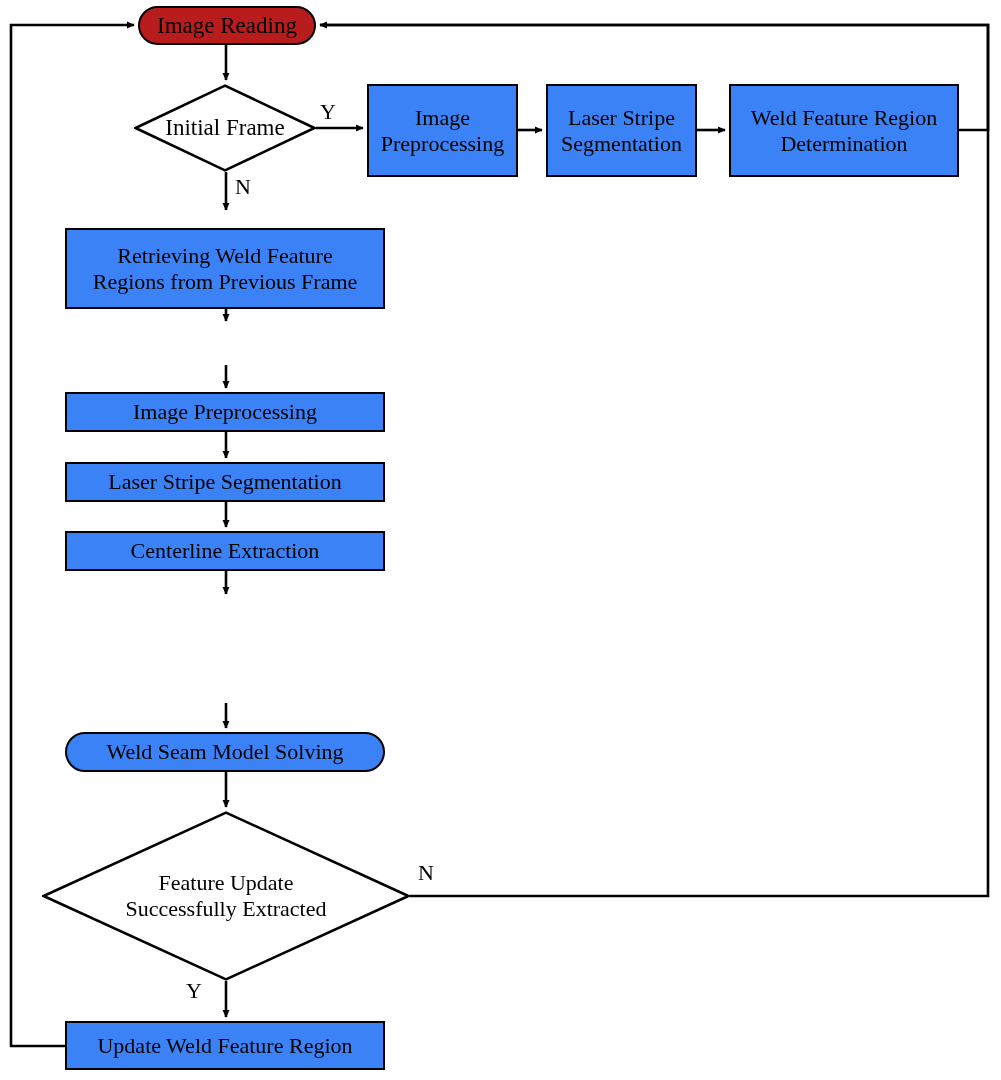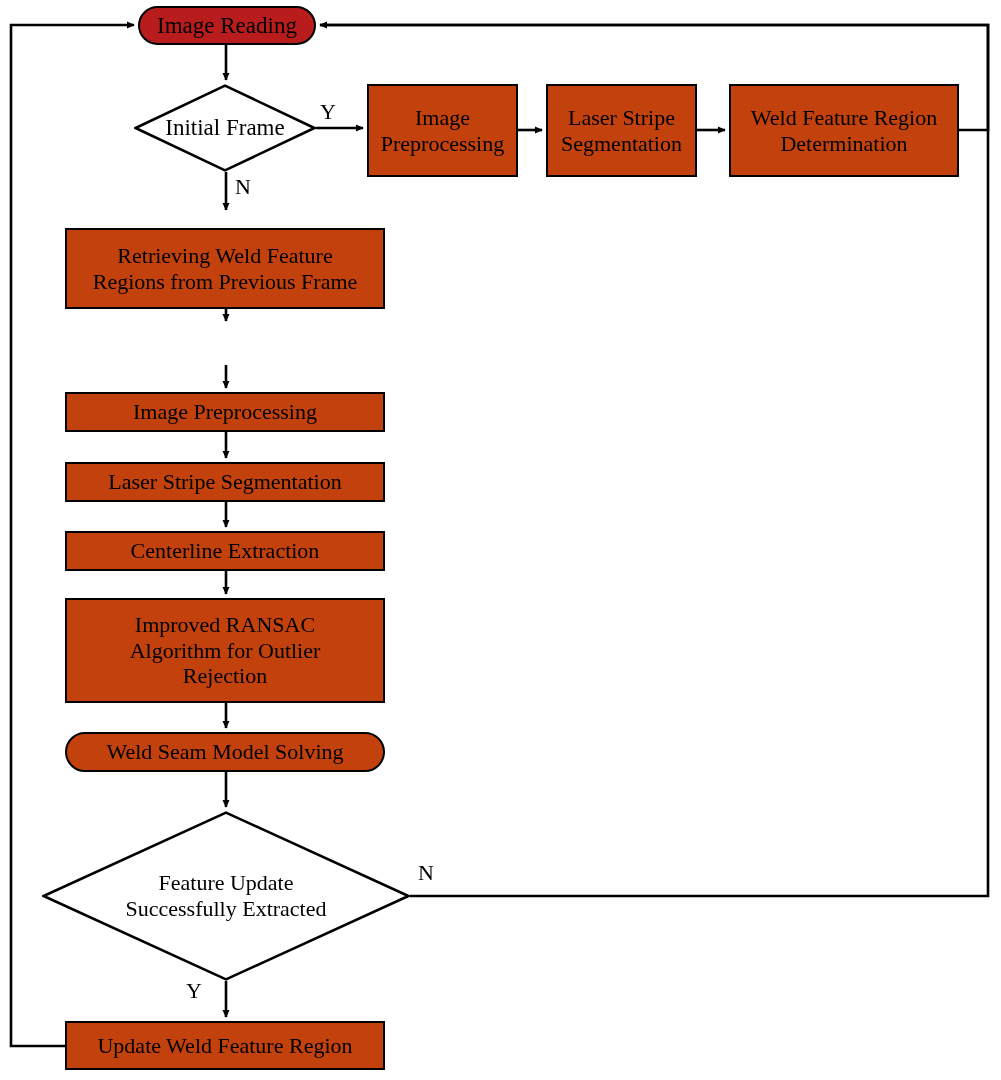--- a/index.html
+++ b/index.html
@@ -32,21 +32,21 @@
     box-sizing: border-box;
     display: flex;
     align-items: center;
     justify-content: center;
     text-align: center;
     line-height: 1.18;
     background: #ffffff;
   }
   .node-process {
     border: 2px solid #000000;
-    background: #c2410c;
+    background: #3b82f6;
   }
   .node-terminal {
     border: 2px solid #000000;
     border-radius: 999px;
     background: #b91c1c;
   }
   .node-label {
     display: block;
     white-space: pre-line;
     padding: 0 6px;
@@ -159,25 +159,20 @@
   </div>
 
   <div class="node node-process" style="left:65px; top:462px; width:320px; height:40px; font-size:22px;">
     <span class="node-label">Laser Stripe Segmentation</span>
   </div>
 
   <div class="node node-process" style="left:65px; top:531px; width:320px; height:40px; font-size:22px;">
     <span class="node-label">Centerline Extraction</span>
   </div>
 
-  <div class="node node-process" style="left:65px; top:598px; width:320px; height:105px; font-size:22px;">
-    <span class="node-label">Improved RANSAC
-Algorithm for Outlier
-Rejection</span>
-  </div>
 
   <div class="node node-process" style="left:65px; top:732px; width:320px; height:40px; font-size:22px;border-radius:20px;">
     <span class="node-label">Weld Seam Model Solving</span>
   </div>
 
   <div class="node node-decision" style="left:42px; top:811px; width:368px; height:170px; font-size:22px;">
     <svg class="decision-shape" viewBox="0 0 368 170" preserveAspectRatio="none" xmlns="http://www.w3.org/2000/svg">
       <polygon points="184,1.6 366.4,85 184,168.4 1.6,85" fill="#ffffff" stroke="#000000" stroke-width="2.6" vector-effect="non-scaling-stroke"></polygon>
     </svg>
     <span class="decision-text">Feature Update

